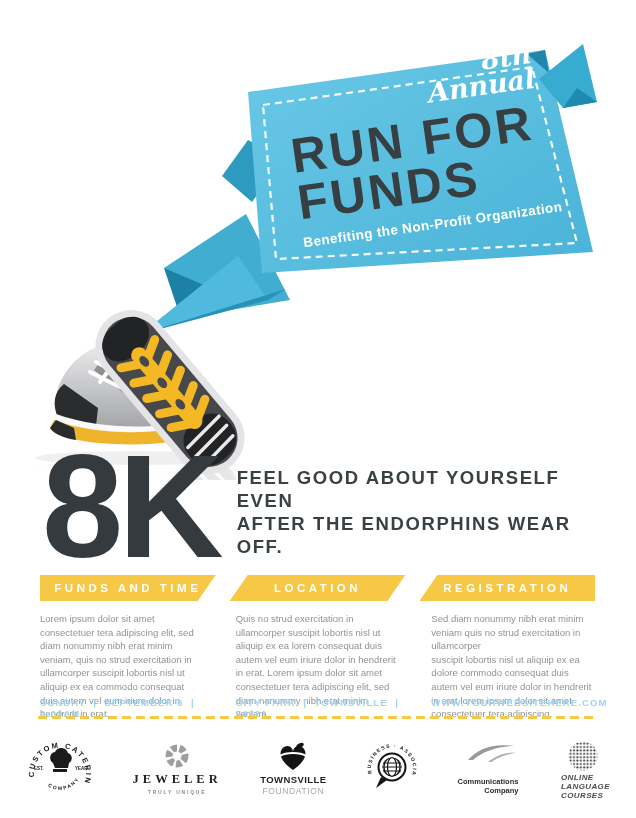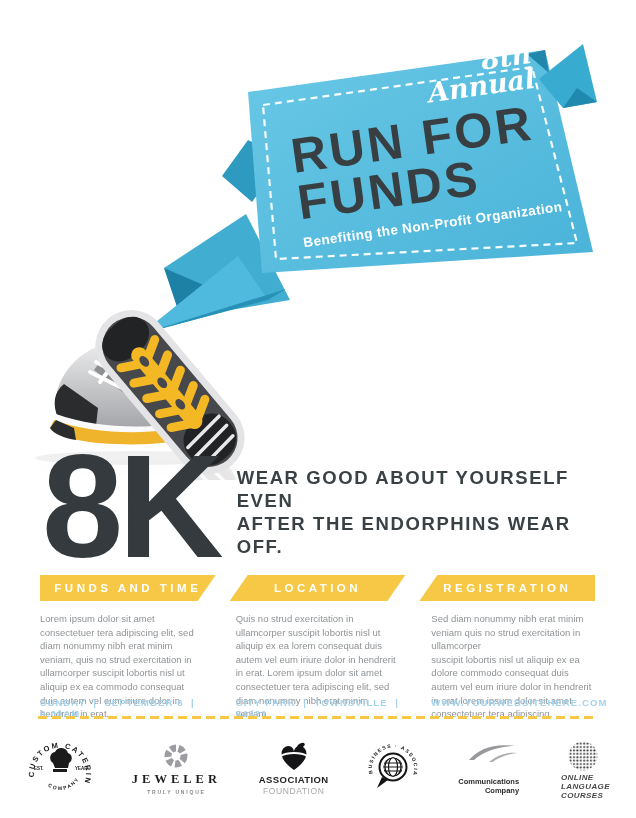--- a/index.html
+++ b/index.html
@@ -190,21 +190,21 @@
     <div class="title">
       <div>RUN FOR</div>
       <div>FUNDS</div>
     </div>
     <div class="subtitle">Benefiting the Non-Profit Organization</div>
   </div>
 
   <div class="headline-row">
     <div class="distance">8K</div>
     <div class="tagline">
-      <div>WEAR GOOD ABOUT YOURSELF EVEN</div>
+      <div>FEEL GOOD ABOUT YOURSELF EVEN</div>
       <div>AFTER THE ENDORPHINS WEAR OFF.</div>
     </div>
   </div>
 
   <div class="bars-row">
     <div class="bar first">FUNDS AND TIME</div>
     <div class="bar mid">LOCATION</div>
     <div class="bar last">REGISTRATION</div>
   </div>
 
@@ -255,21 +255,21 @@
       <div class="jeweler-name">JEWELER</div>
       <div class="jeweler-tag">TRULY UNIQUE</div>
     </div>
 
     <div class="sponsor">
       <svg width="34" height="30" viewBox="0 0 34 30">
         <path d="M17,28 C5,20 1,10 8,5 C13,2 17,6 17,10 C17,6 21,2 26,5 C33,10 29,20 17,28 Z" fill="#141416"></path>
         <ellipse cx="24" cy="3.5" rx="4" ry="2.2" fill="#141416" transform="rotate(-25 24 3.5)"></ellipse>
         <path d="M4,14 C10,10 24,10 30,14" fill="none" stroke="#ffffff" stroke-width="2"></path>
       </svg>
-      <div class="hc-line1">ASSOCIATION</div>
+      <div class="hc-line1">TOWNSVILLE</div>
       <div class="hc-line2">FOUNDATION</div>
     </div>
 
     <div class="sponsor">
       <svg width="54" height="56" viewBox="0 0 54 56">
         <defs>
           <path id="arcA" d="M 7 34 A 21 21 0 1 1 47 34"></path>
           <clipPath id="globeClip">
               <circle cx="27" cy="26" r="9.5"></circle>
             </clipPath>

